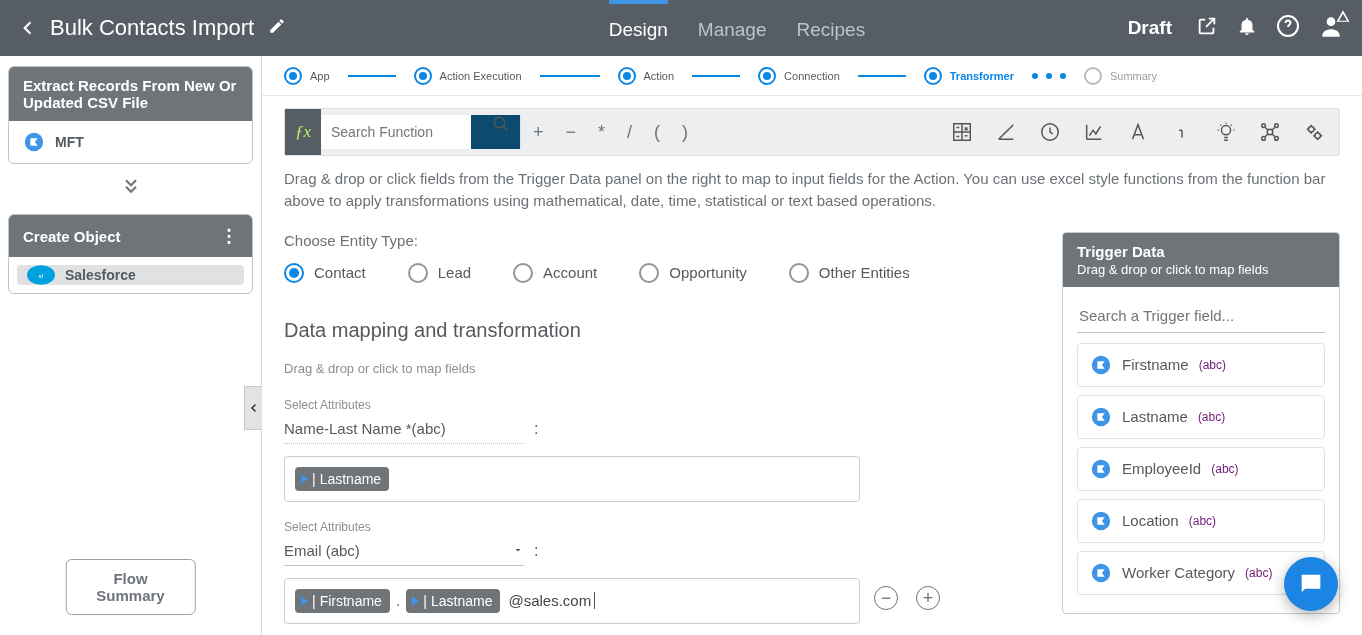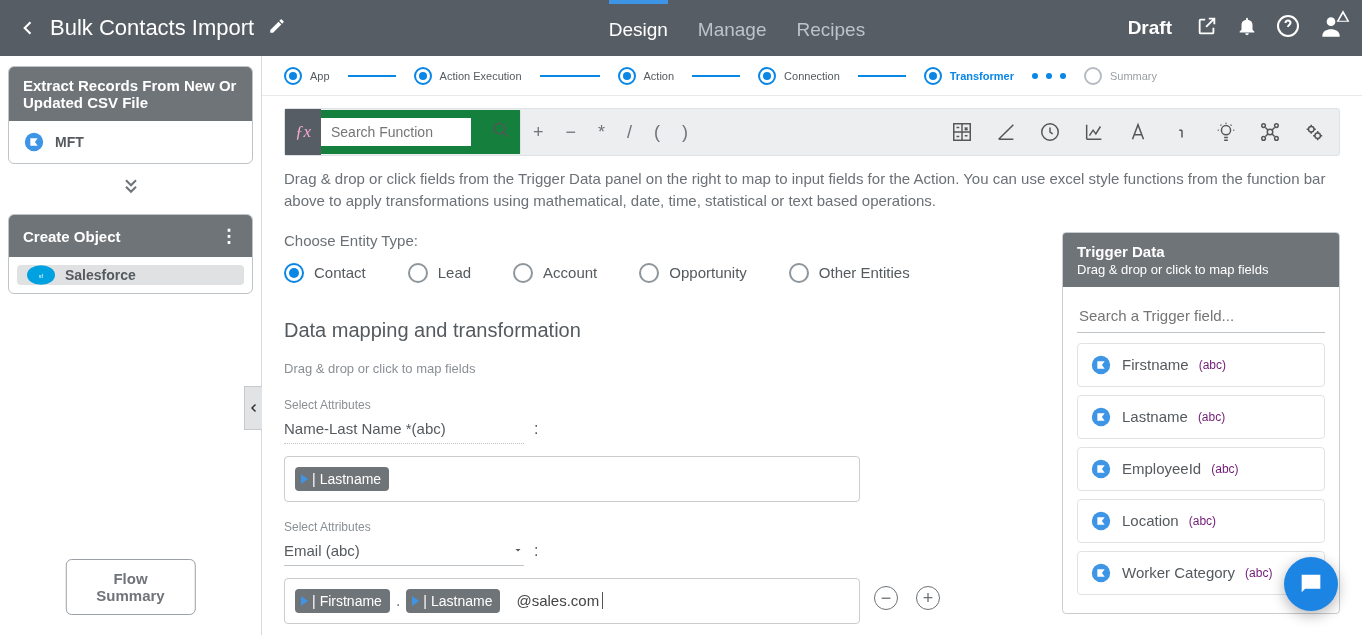--- a/index.html
+++ b/index.html
@@ -30,22 +30,22 @@
 .step.active{color:#0a86e5;font-weight:700}
 .step.inactive{color:#9aa0a5}
 .step-dot{width:18px;height:18px;border-radius:50%;border:2px solid #0a86e5;display:flex;align-items:center;justify-content:center}
 .step-dot.filled::after{content:"";width:8px;height:8px;background:#0a86e5;border-radius:50%}
 .step-dot.inactive{border-color:#b6bcc1}
 .step-line{width:48px;height:2px;background:#0a86e5}
 .step-line.long{width:60px}
 .step-dots-sep{display:flex;gap:8px}
 .sep-dot{width:6px;height:6px;border-radius:50%;background:#0a86e5}
 .toolbar{height:48px;background:#eceeef;display:flex;align-items:center;margin:12px 22px 0 22px;border:1px solid #dfe2e4;border-radius:3px}
-.fx{width:36px;height:100%;background:#565d64;color:#f9a8d4;display:flex;align-items:center;justify-content:center;font-style:italic;font-family:Georgia,serif;font-size:17px}
-.fn-search{height:44px;width:200px;margin-left:0;display:flex;align-items:center;background:#15803d;border-right:1px solid #dfe2e4}
+.fx{width:36px;height:100%;background:#565d64;color:#bef264;display:flex;align-items:center;justify-content:center;font-style:italic;font-family:Georgia,serif;font-size:17px}
+.fn-search{height:34px;width:200px;margin-left:0;display:flex;background:#0c4a6e;border-right:1px solid #dfe2e4}
 .fn-search input{border:none;outline:none;width:150px;padding:6px 10px;font-size:14px;color:#888}
 .fn-search .sicon{margin-left:auto;margin-right:10px}
 .ops{display:flex;gap:22px;margin-left:12px;color:#6f7479;font-size:18px}
 .ops span{cursor:pointer}
 .tool-icons{margin-left:auto;display:flex;gap:22px;margin-right:14px}
 .tool-icons svg{cursor:pointer}
 .helptext{margin:12px 22px 0 22px;color:#6b7176;font-size:15px;line-height:1.45}
 .content-row{display:flex;margin:20px 22px 0 22px;gap:20px}
 .left-col{flex:1}
 .choose-label{color:#6b7176;font-size:15px;margin-bottom:14px}
@@ -56,21 +56,21 @@
 .rdot.checked::after{content:"";width:10px;height:10px;border-radius:50%;background:#0a86e5}
 .section-title{font-size:20px;color:#555a5e;font-weight:500;margin-bottom:19px}
 .section-sub{font-size:13px;color:#8a8f94;margin-bottom:22px}
 .attr-label{font-size:12px;color:#8a8f94;margin-bottom:4px}
 .attr-select{font-size:15px;color:#555a5e;border-bottom:1px dashed #bfc4c8;padding:4px 0 6px 0;display:inline-flex;align-items:center;min-width:240px;justify-content:space-between}
 .colon{margin-left:10px;color:#555a5e}
 .field-box{border:1px solid #c9cdd0;border-radius:4px;width:576px;height:46px;margin-top:12px;display:flex;align-items:center;padding:0 10px;gap:6px;margin-bottom:18px}
 .chip{background:#6f7479;color:#fff;border-radius:4px;padding:4px 8px 4px 6px;display:flex;align-items:center;gap:4px;font-size:14px}
 .chip .tri{width:0;height:0;border-top:5px solid transparent;border-bottom:5px solid transparent;border-left:7px solid #3e95e6}
 .sepchar{color:#777}
-.suffix{font-size:15px;color:#444;margin-left:10px;border-right:1px solid #555;padding-right:3px}
+.suffix{font-size:15px;color:#444;margin-left:2px;border-right:1px solid #555;padding-right:3px}
 .row-controls{display:flex;gap:18px;align-items:center;margin-top:6px;margin-left:14px;color:#6b7176}
 .ctrl{width:24px;height:24px;border:1.5px solid #6b7176;border-radius:50%;display:flex;align-items:center;justify-content:center;cursor:pointer;font-size:18px;line-height:1}
 .right-trigger{width:278px;border:1px solid #c9cdd0;border-radius:4px;overflow:hidden;align-self:flex-start}
 .trigger-hdr{background:#6f7479;color:#fff;padding:10px 14px}
 .trigger-hdr .t{font-size:15px;font-weight:600}
 .trigger-hdr .s{font-size:13px;margin-top:2px}
 .trigger-body{padding:14px 14px 10px 14px}
 .tsearch{border:none;border-bottom:1px solid #bfc4c8;width:100%;padding:6px 2px 8px 2px;font-size:15px;color:#888;outline:none;margin-bottom:10px}
 .tfield{border:1px solid #e0e3e5;border-radius:4px;padding:10px 12px;display:flex;align-items:center;gap:10px;margin-bottom:8px;cursor:grab}
 .tfield .nm{font-size:15px;color:#555a5e}

